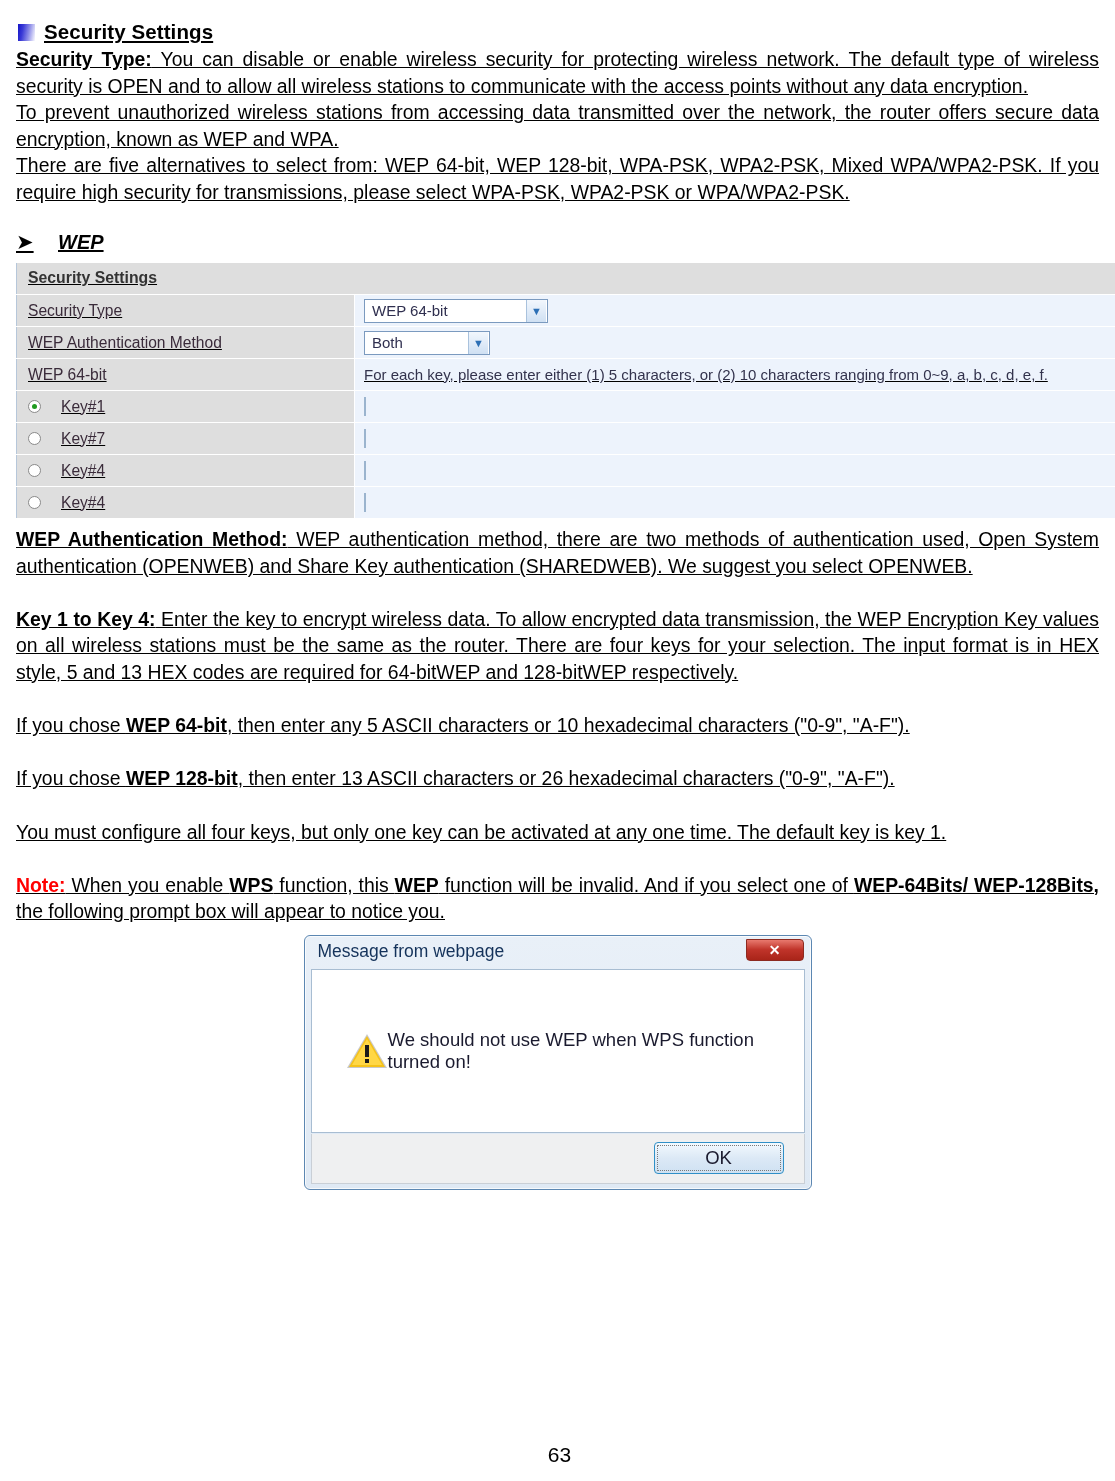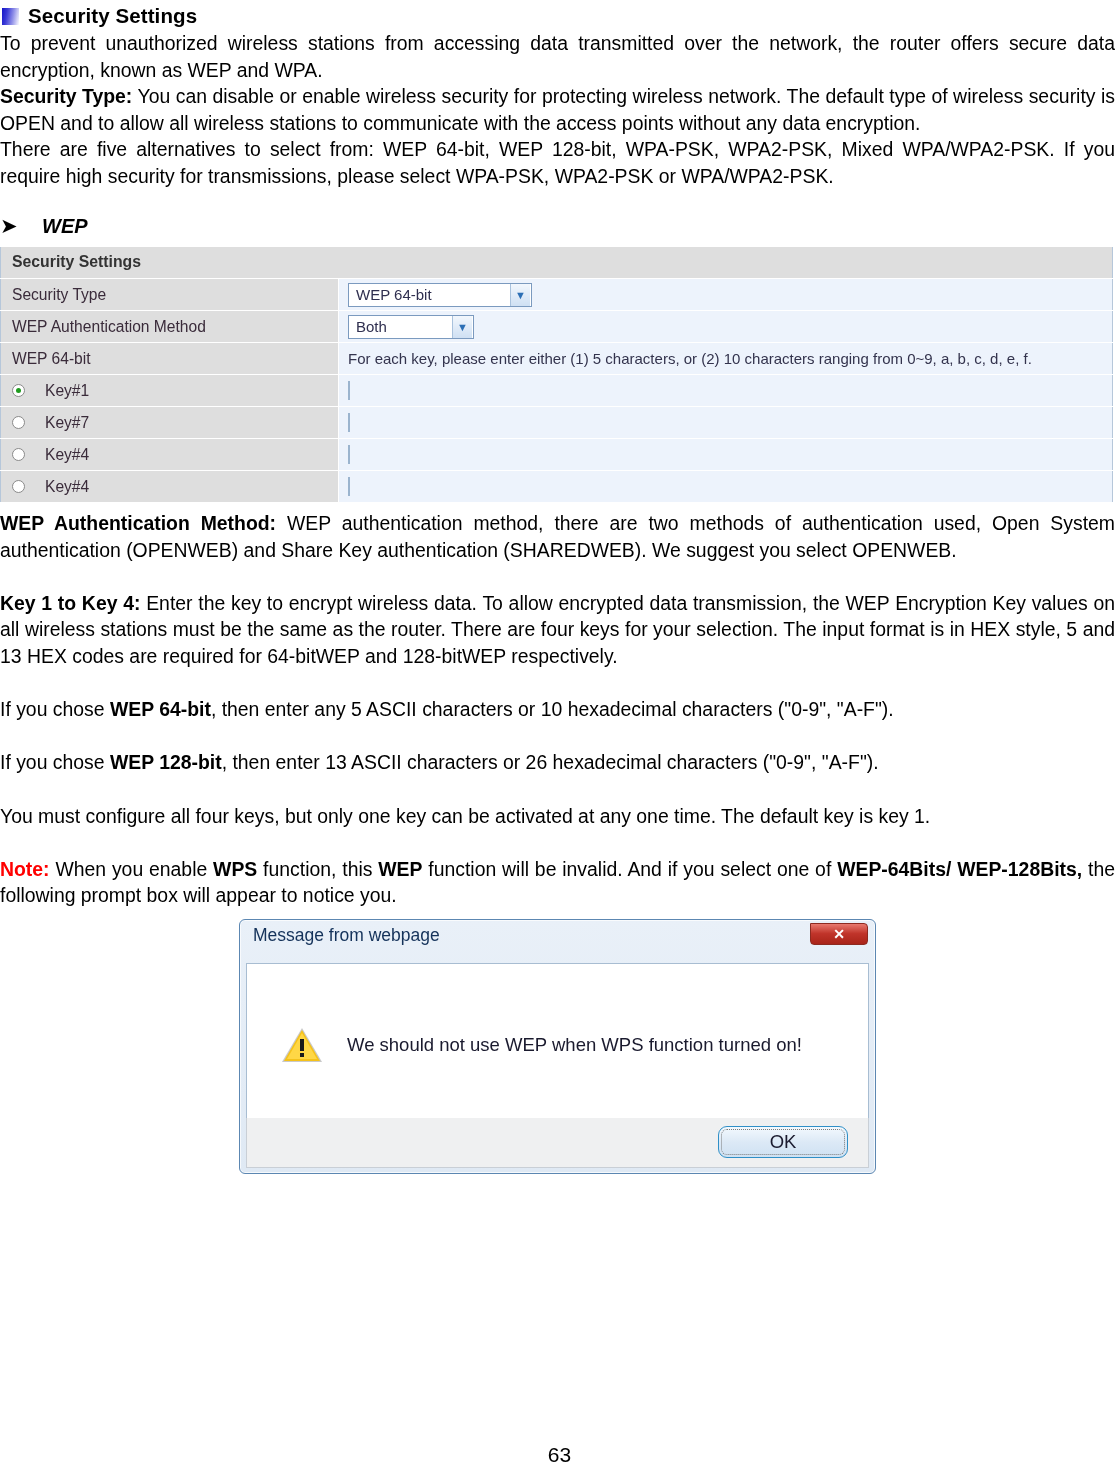--- a/index.html
+++ b/index.html
@@ -5,21 +5,21 @@
   * { box-sizing: border-box; }
   html, body { margin:0; padding:0; }
   body {
     width:1115px; height:1481px;
     background:#ffffff;
     font-family:"Liberation Sans", sans-serif;
     color:#000;
     position:relative;
     overflow:hidden;
   }
-  .page { position:relative; width:1115px; height:1481px; padding:0; }
+  .page { position:relative; width:1115px; height:1481px; padding:16px;text-decoration:underline; }
 
   
   .h1row { display:flex; align-items:center; gap:9px; padding:2px 0 0 2px; height:30px; }
   .bullet-sq {
     width:17px; height:17px; flex:0 0 17px;
     background:linear-gradient(100deg,#1414c8 0%,#3a3ad6 28%,#8f8fe8 62%,#fbfbff 100%);
   }
   .h1txt { font-size:20.5px; font-weight:bold; letter-spacing:.1px; }
 
   
@@ -111,21 +111,21 @@
   .key-label { font-size:15.6px; color:#3a2b3a; }
   .txtbox {
     width:221px; height:23px;
     border:1px solid #9bb4ce;
     background:#ffffff;
   }
 
   
   .dlg-wrap { display:flex; justify-content:center; margin-top:10px; }
   .dlg {
-    width:637px; height:255px;
+    width:508px; height:255px;
     position:relative;
     border:1px solid #5c87b2;
     border-radius:6px;
     background:linear-gradient(#e9f0f8,#dfe9f4);
     box-shadow:0 0 0 1px rgba(255,255,255,.7) inset;
     padding:5px;
     font-size:17px;
   }
   .dlg-title {
     position:absolute; left:13px; top:5px;
@@ -134,39 +134,39 @@
   .dlg-close {
     position:absolute; right:7px; top:3px;
     width:58px; height:22px;
     border-radius:0 4px 4px 4px;
     background:linear-gradient(#e8796e,#c0342a 48%,#a92419);
     border:1px solid #8d2a20;
     color:#fff; font-size:14px; font-weight:bold;
     display:flex; align-items:center; justify-content:center;
   }
   .dlg-body {
-    position:absolute; left:6px; top:43px; right:6px; height:164px;
+    position:absolute; left:6px; top:33px; right:6px; height:164px;
     background:#ffffff;
     border:1px solid #a8bdd2;
-    display:flex; align-items:center; gap:24px;
+    display:flex; align-items:center; 
     padding-left:34px;
   }
   .warn-ico { width:42px; height:38px; flex:0 0 42px; }
   .dlg-msg { font-size:18.5px; color:#1a1a2e; }
   .dlg-foot {
     position:absolute; left:6px; right:6px; top:198px; height:50px;
     background:#eff0f1;
     border:1px solid #c9cfd6; border-top:none;
     display:flex; align-items:center; justify-content:flex-end;
     padding-right:20px;
   }
   .ok-btn {
     width:130px; height:32px;
     border:1px solid #2f8fc7;
-    border-radius:9px;
+    border-radius:4px;
     background:linear-gradient(#f3f9fe,#dce9f6 50%,#cfe1f2);
     color:#1a1a2e; font-size:18.5px;
     display:flex; align-items:center; justify-content:center;
     outline:1px dotted #7a7a7a; outline-offset:-4px;
   }
 
   
   .pgnum {
     position:absolute; bottom:14px; left:2px; width:100%;
     text-align:center; font-size:21px;
@@ -175,23 +175,23 @@
 </head>
 <body>
 
 <div class="page">
 
   <div class="h1row">
     <span class="bullet-sq"></span>
     <span class="h1txt">Security Settings</span>
   </div>
 
+  <p class="para"><b>Security Type:</b><span> You can disable or enable wireless security for protecting wireless network. The default type of wireless security is OPEN and to allow all wireless stations to communicate with the access points without any data encryption.</span></p>
+
   <p class="para">To prevent unauthorized wireless stations from accessing data transmitted over the network, the router offers secure data encryption, known as WEP and WPA.</p>
-
-  <p class="para"><b>Security Type:</b><span> You can disable or enable wireless security for protecting wireless network. The default type of wireless security is OPEN and to allow all wireless stations to communicate with the access points without any data encryption.</span></p>
 
   <p class="para">There are five alternatives to select from: WEP 64-bit, WEP 128-bit, WPA-PSK, WPA2-PSK, Mixed WPA/WPA2-PSK. If you require high security for transmissions, please select WPA-PSK, WPA2-PSK or WPA/WPA2-PSK.</p>
 
   <div class="sub-head">
     <span class="arrow-glyph">➤</span>
     <span class="sub-head-txt">WEP</span>
   </div>
 
   <table class="rt">
     <colgroup>

